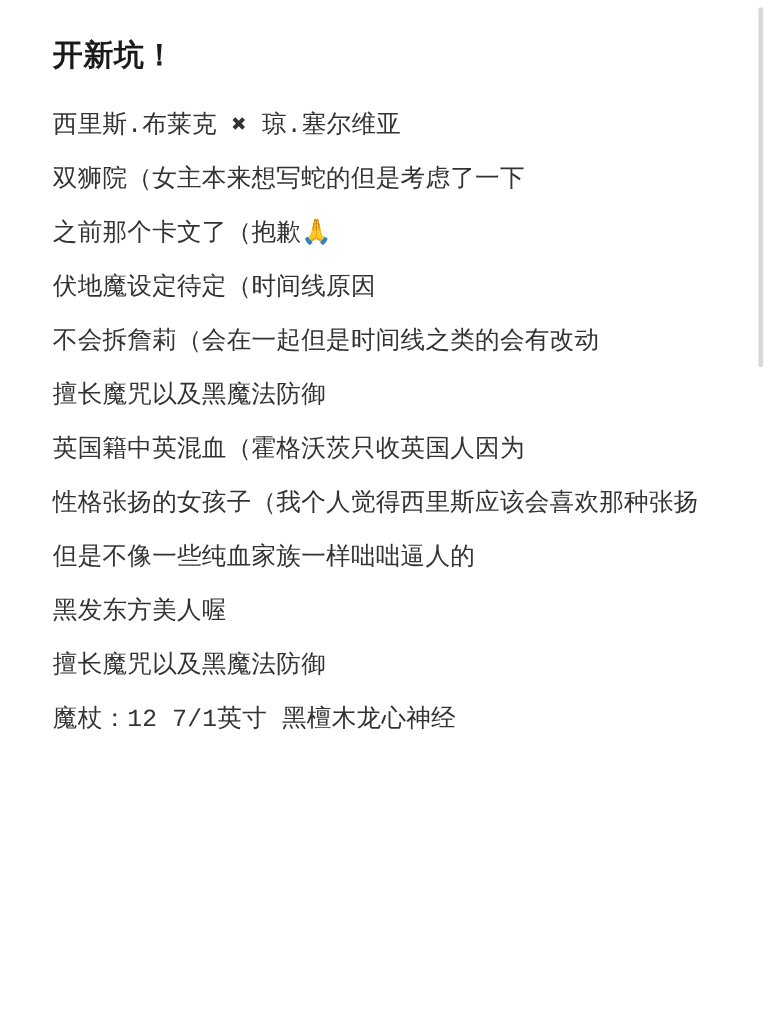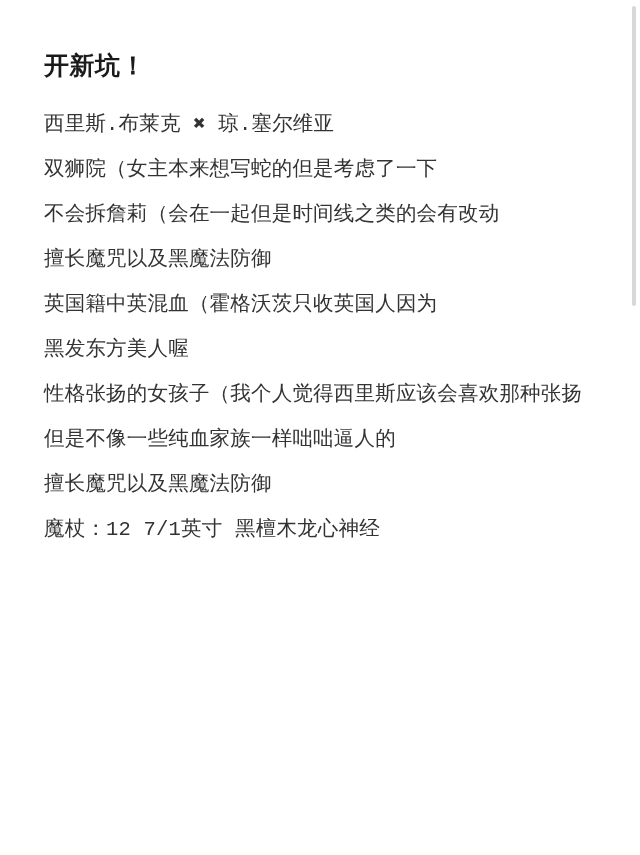--- a/index.html
+++ b/index.html
@@ -12,21 +12,21 @@
     background: #ffffff;
     font-family: "Liberation Sans", sans-serif;
     overflow: hidden;
   }
   .page {
     position: relative;
     width: 640px;
     height: 855px;
     background: #ffffff;
     box-sizing: border-box;
-    padding: 50px 44px 0 44px;
+    padding: 31px 44px 0 44px;
   }
   .title {
     font-size: 25px;
     font-weight: bold;
     color: #1a1a1a;
     letter-spacing: 0.5px;
     margin: 0 0 22px 0;
     line-height: 1.2;
   }
   .body-text {
@@ -59,24 +59,26 @@
   }
 </style>
 </head>
 <body>
 
 <div class="page">
   <h1 class="title">开新坑！</h1>
   <div class="body-text">
     <div class="line">西里斯.布莱克 ✖ 琼.塞尔维亚</div>
     <div class="line">双狮院（女主本来想写蛇的但是考虑了一下</div>
+    <div class="line">之前那个卡文了（抱歉🙏</div>
+    <div class="line">伏地魔设定待定（时间线原因</div>
     <div class="line">不会拆詹莉（会在一起但是时间线之类的会有改动</div>
     <div class="line">擅长魔咒以及黑魔法防御</div>
     <div class="line">英国籍中英混血（霍格沃茨只收英国人因为</div>
+    <div class="line">性格张扬的女孩子（我个人觉得西里斯应该会喜欢那种张扬但是不像一些纯血家族一样咄咄逼人的</div>
     <div class="line">黑发东方美人喔</div>
-    <div class="line">性格张扬的女孩子（我个人觉得西里斯应该会喜欢那种张扬但是不像一些纯血家族一样咄咄逼人的</div>
     <div class="line">擅长魔咒以及黑魔法防御</div>
     <div class="line">魔杖：12 7/1英寸 黑檀木龙心神经</div>
   </div>
   <div class="scroll-track">
     <div class="scroll-thumb"></div>
   </div>
 </div>
 
 </body></html>

